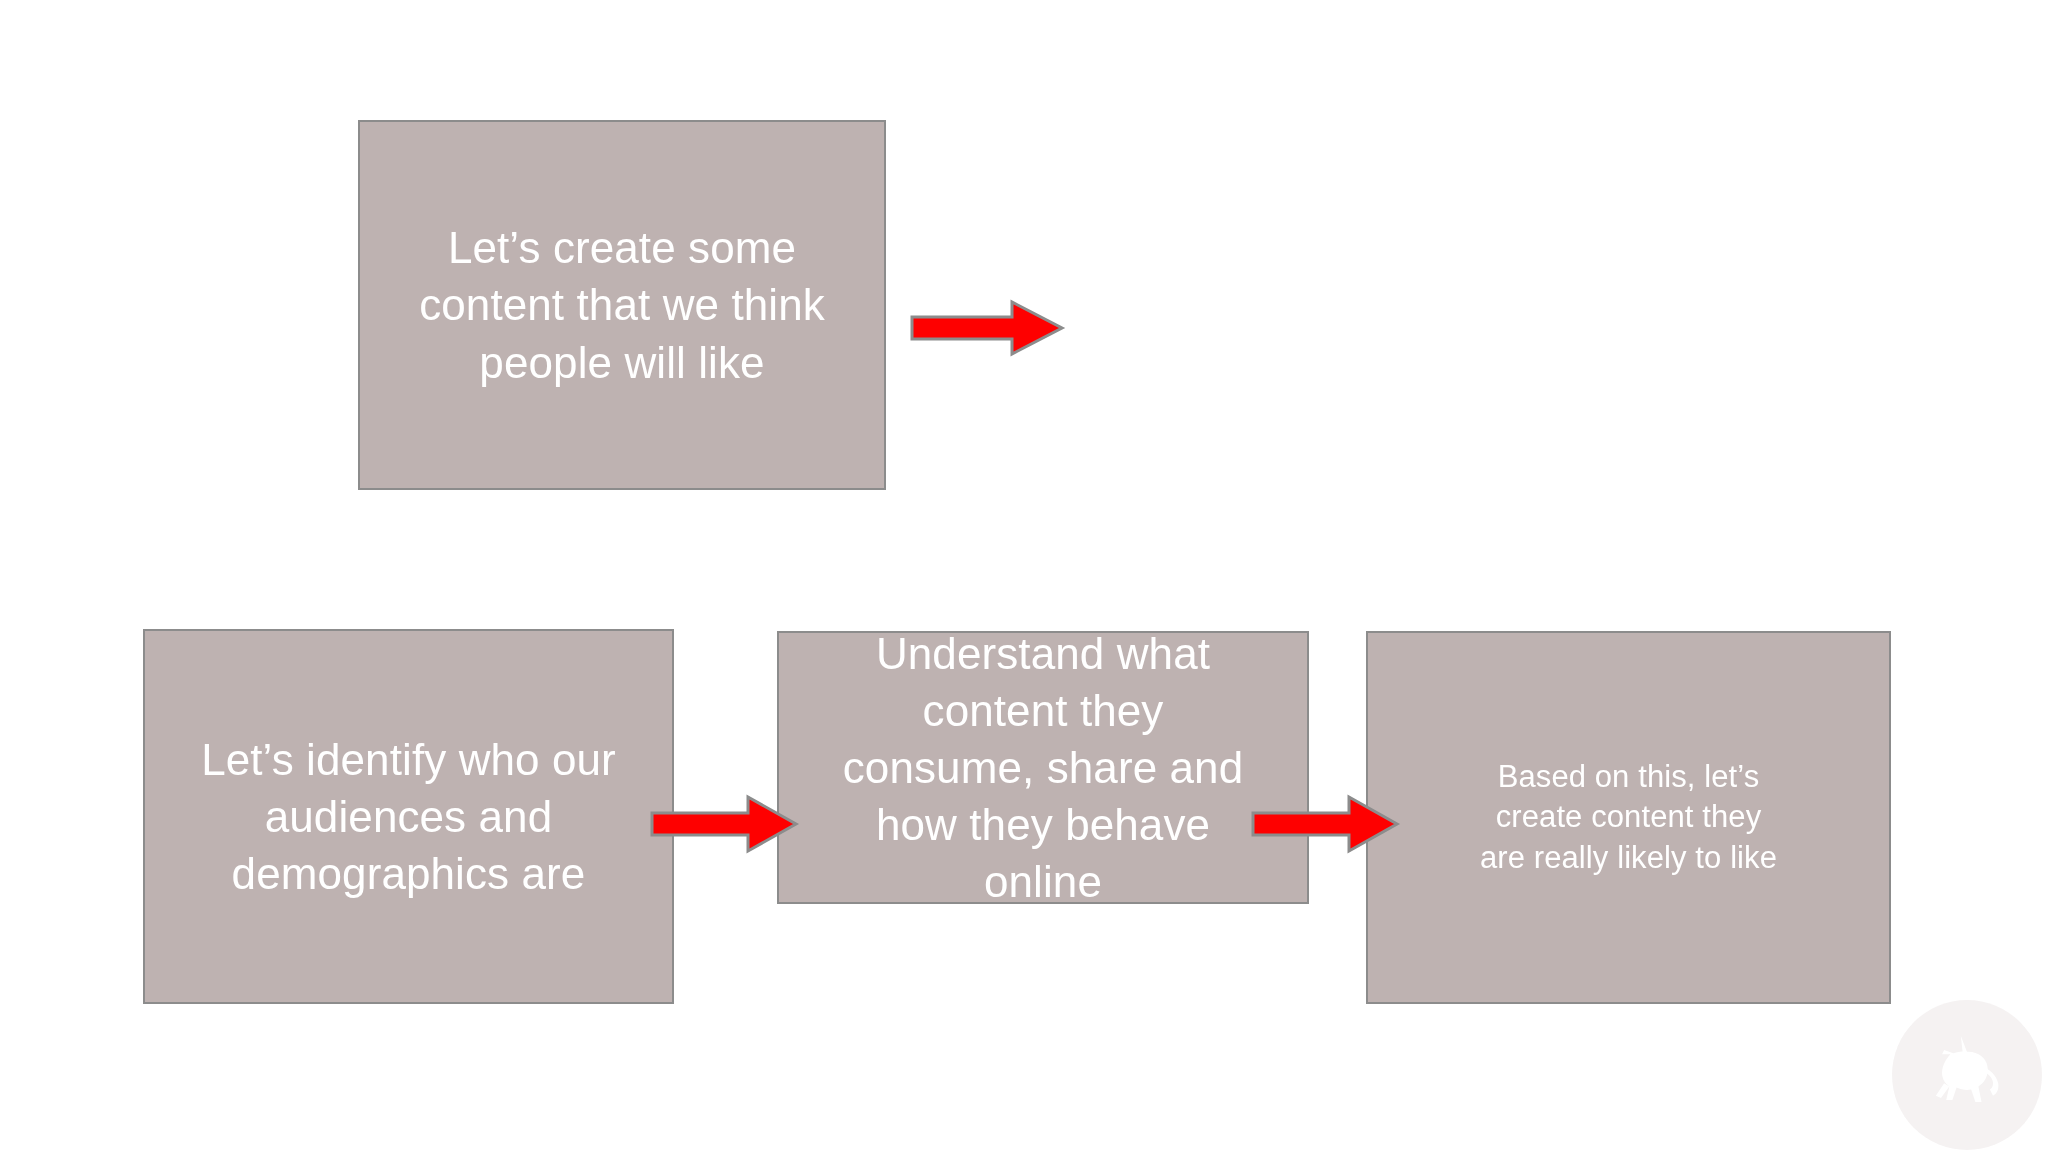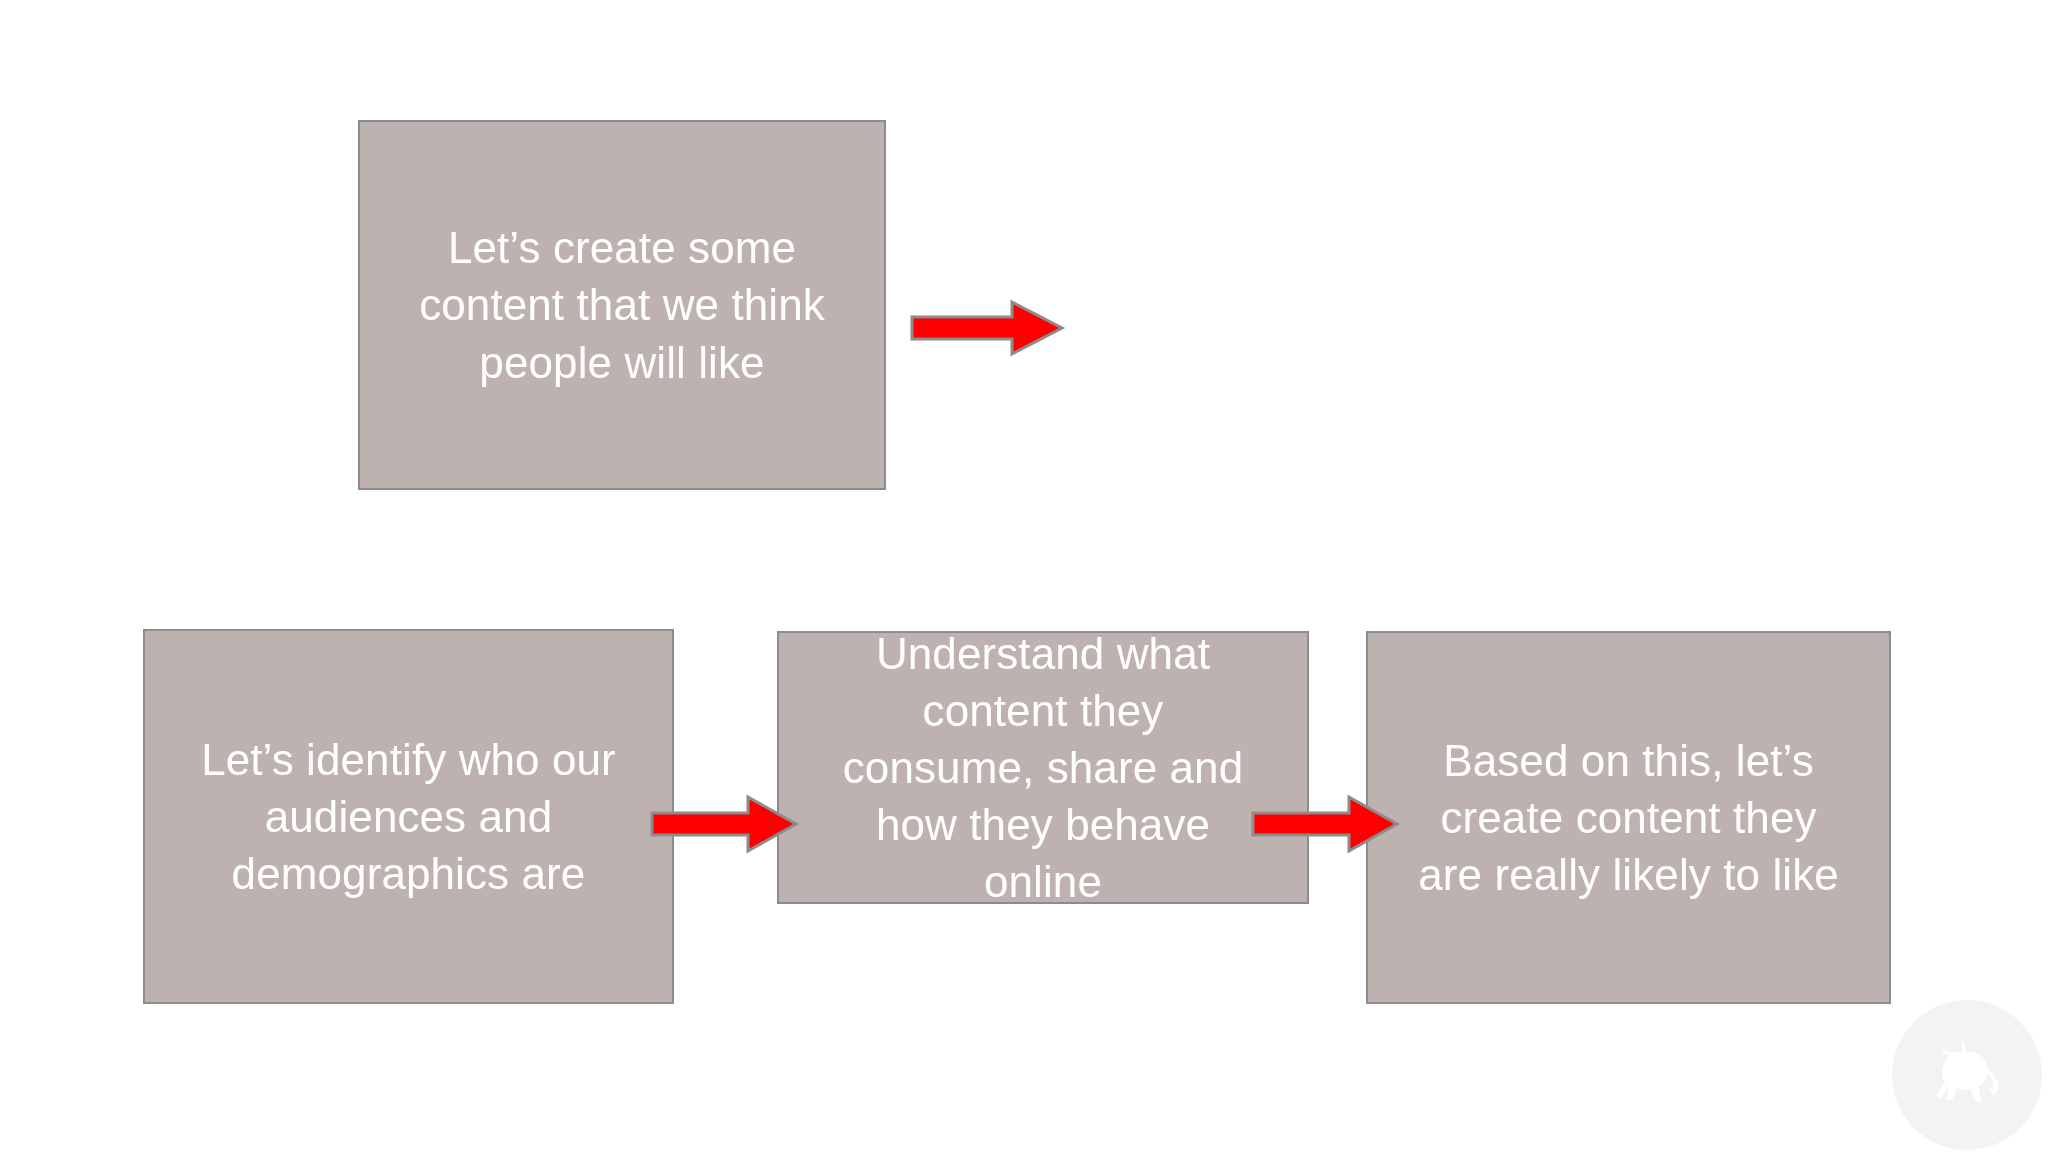--- a/index.html
+++ b/index.html
@@ -47,21 +47,21 @@
   #box-2 { left: 1085px; top: 118px; width: 588px; height: 374px; }
   #box-2 .ptext { font-size: 44px; width: 104%; }
 
   #box-3 { left: 143px; top: 629px; width: 531px; height: 375px; }
   #box-3 .ptext { font-size: 44px; width: 110%; }
 
   #box-4 { left: 777px; top: 631px; width: 532px; height: 273px; }
   #box-4 .ptext { font-size: 44px; width: 116%; }
 
   #box-5 { left: 1366px; top: 631px; width: 525px; height: 373px; }
-  #box-5 .ptext { font-size: 44px; width: 116%; }
+  #box-5 .ptext { font-size: 31px; width: 116%; }
 
   
   .arrow {
     position: absolute;
     z-index: 5;
   }
   .arrow svg { display: block; width: 100%; height: 100%; }
 
   #arrow-1 { left: 908px; top: 297px; width: 158px; height: 62px; }
   #arrow-2 { left: 648px; top: 792px; width: 152px; height: 64px; }

